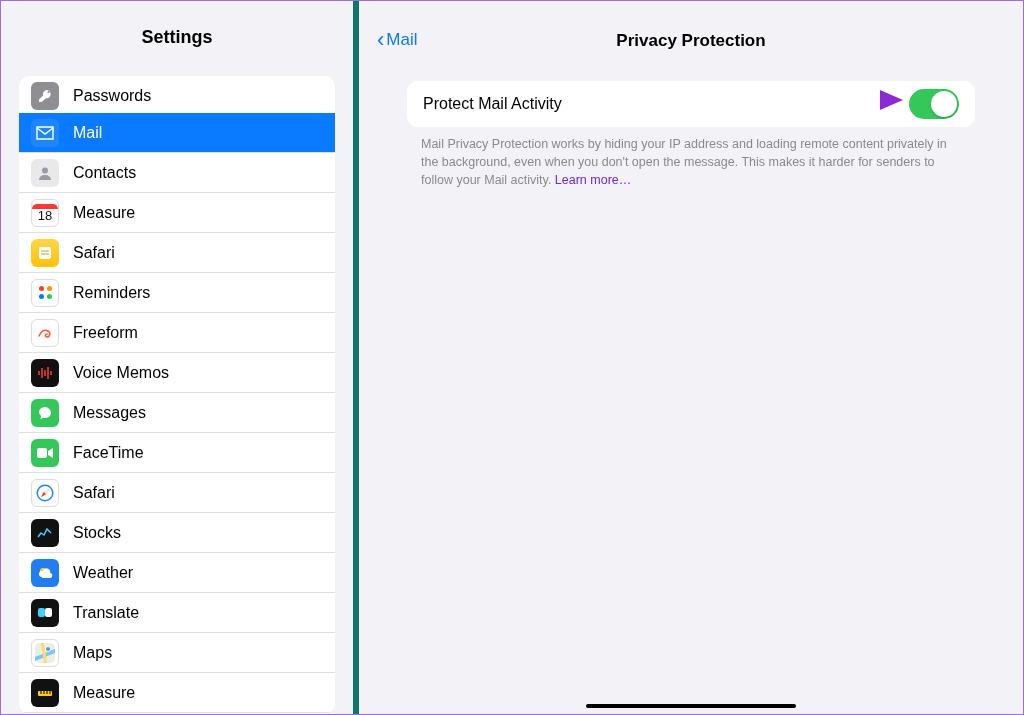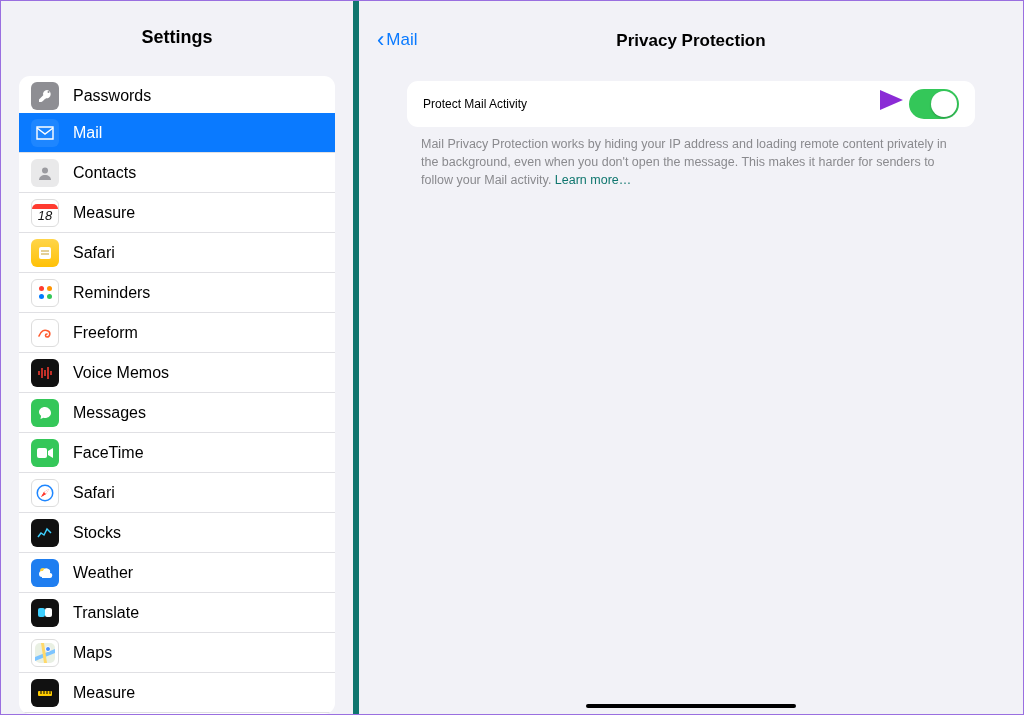--- a/index.html
+++ b/index.html
@@ -43,21 +43,21 @@
 .list-group.second{ margin-top:0; border-radius:0 0 11px 11px;}
 .list-item {
   display: flex; align-items: center; height: 40px; padding: 0 12px;
   border-bottom: 0.5px solid #e0e0e4; cursor: pointer;
 }
 .list-item:last-child { border-bottom: none; }
 .list-item.selected { background: #0a7aff; color: #fff; }
 .list-item .app-icon {
   width: 28px; height: 28px; border-radius: 6px; margin-right: 14px;
   display: flex; align-items: center; justify-content: center; font-size: 16px;
-  color: #fff; flex-shrink: 0; font-style: italic;
+  color: #fff; flex-shrink: 0;
 }
 .list-item .label { font-size: 16px; }
 
 .ic-passwords{ background:#8e8e93;}
 .ic-mail{ background:#1e86ff;}
 .ic-contacts{ background:#e9e9ea;}
 .ic-calendar{ background:#fff; border:0.5px solid #ddd;}
 .ic-notes{ background:linear-gradient(#ffd54a,#ffc107);}
 .ic-reminders{ background:#fff; border:0.5px solid #ddd;}
 .ic-freeform{ background:#fff; border:0.5px solid #ddd;}
@@ -77,34 +77,34 @@
   position: relative;
 }
 .back-button { color:#0a7aff; font-size:17px; display:flex; align-items:center; gap:2px; cursor:pointer;}
 .back-button .chev{ font-size:22px; line-height:1; font-weight:300;}
 .content-title { position:absolute; left:0; right:0; text-align:center; font-size:17px; font-weight:700;}
 .panel {
   margin: 20px 48px 0 48px; background:#fff; border-radius:11px; padding:0;
 }
 .panel-row {
   display:flex; align-items:center; justify-content:space-between; height:46px;
-  padding:0 16px; font-size:12px;
+  padding:0 16px; font-size:16px;
 }
 .toggle {
   width:50px; height:30px; border-radius:15px; background:#34c759; position:relative;
   display:inline-block; cursor:pointer;
 }
 .toggle .knob{
   position:absolute; right:2px; top:2px; width:26px; height:26px; border-radius:50%;
   background:#fff; box-shadow:0 1px 2px rgba(0,0,0,0.25);
 }
 .description {
   margin: 8px 62px 0 62px; font-size:12.5px; color:#8a8a8e; line-height:1.45;
 }
-.description a{ color:#0f766e; text-decoration:none; cursor:pointer;}
+.description a{ color:#6d28d9; text-decoration:none; cursor:pointer;}
 
 .annotation-arrow{
   position:absolute; top:84px; right:120px; pointer-events:none;
 }
 .home-indicator{
   position:absolute; bottom:6px; left:50%; transform:translateX(-50%);
   width:210px; height:4.5px; background:#000; border-radius:3px;
 }
 .cal-glyph{ display:flex;flex-direction:column;align-items:center;line-height:1;}
 .cal-glyph .topbar{width:100%;height:5px;background:#ff3b30;border-radius:6px 6px 0 0;}

